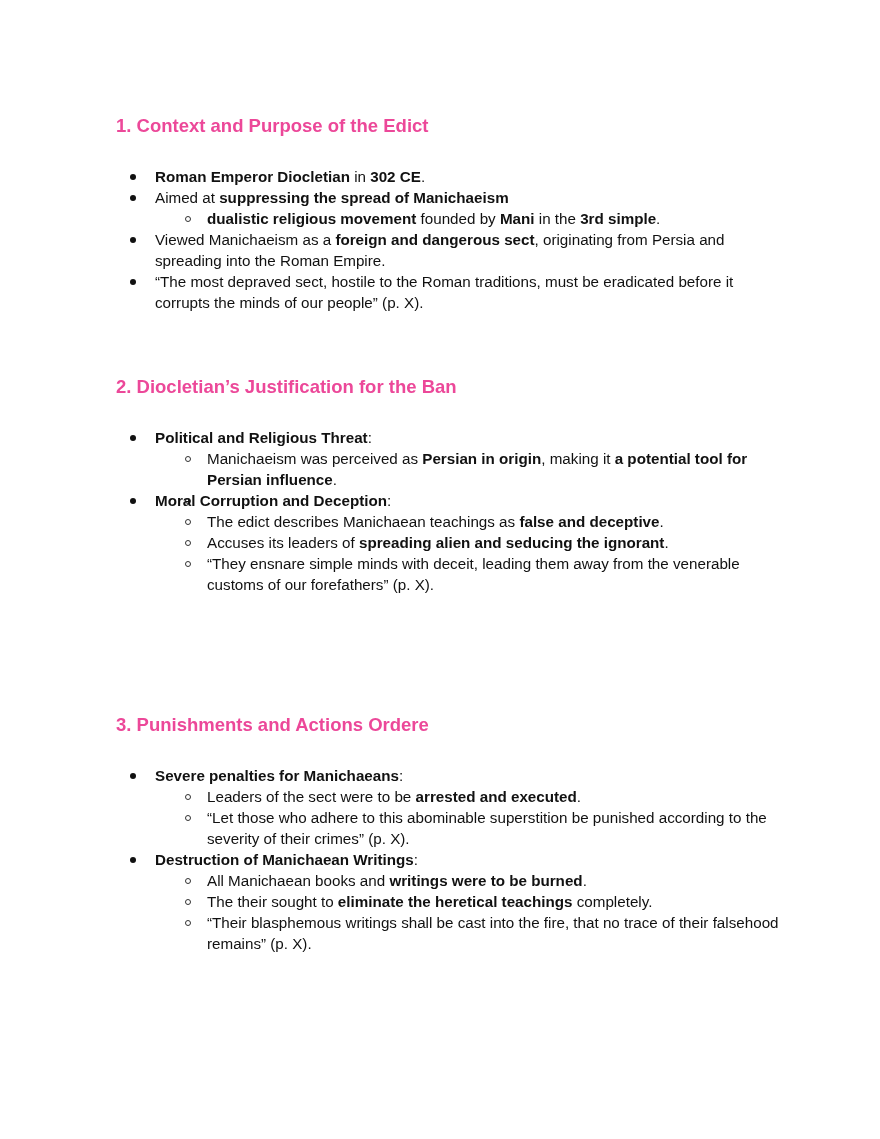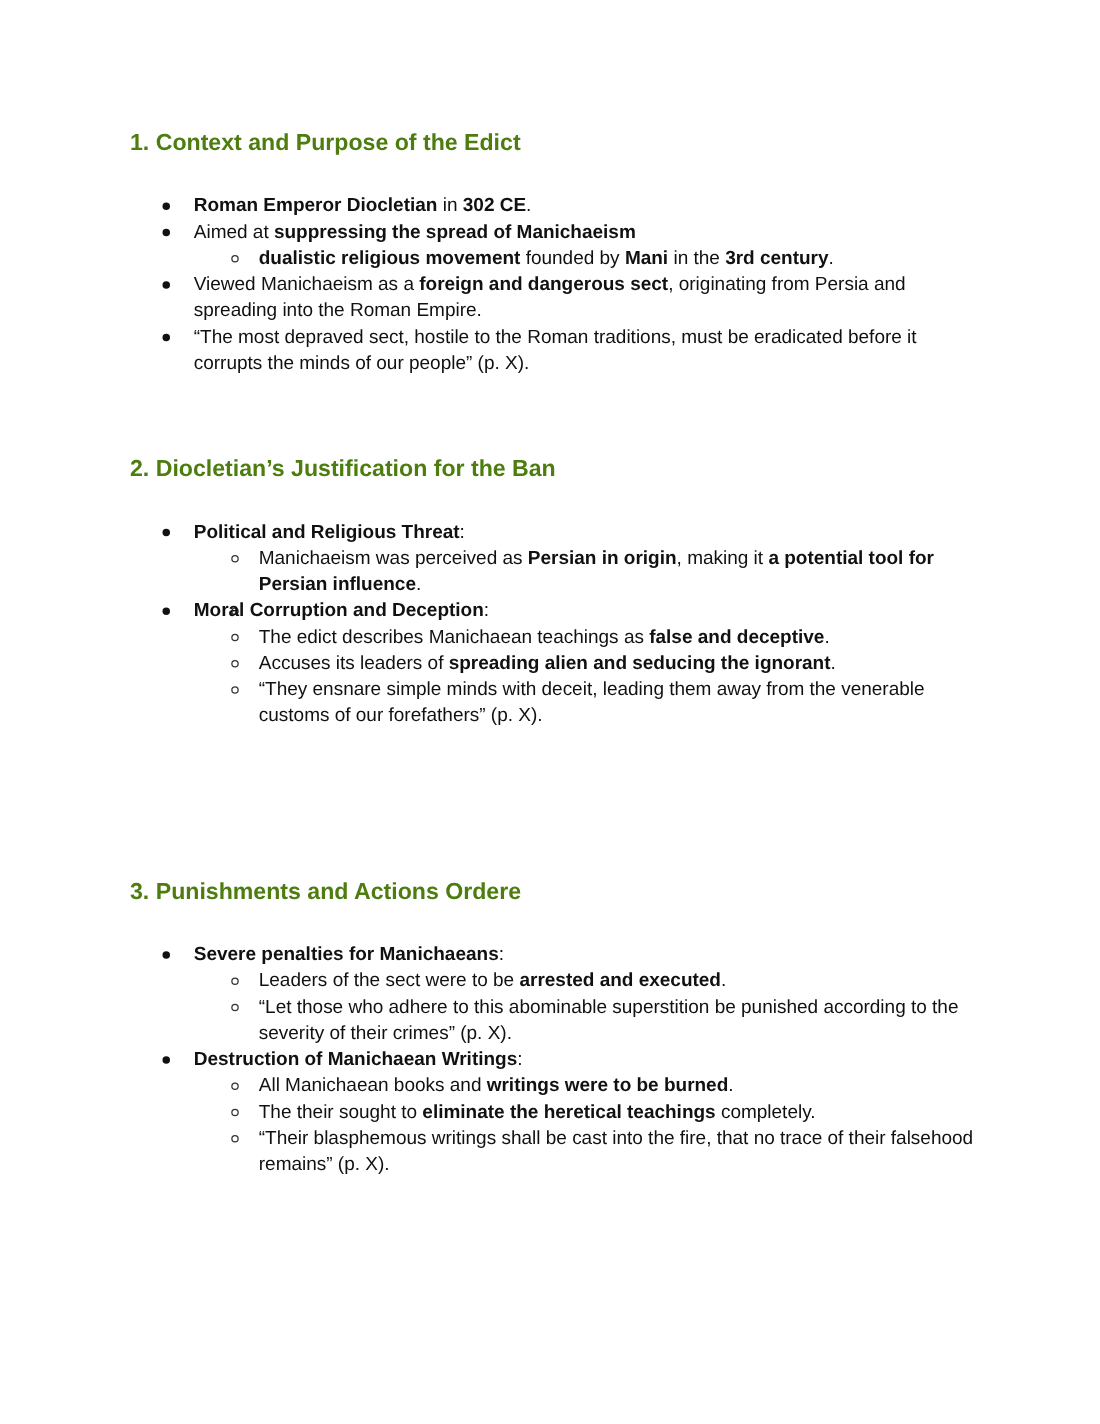--- a/index.html
+++ b/index.html
@@ -21,25 +21,25 @@
       top: 0;
       width: 880px;
       height: 1139px;
     }
     .section {
       position: absolute;
       left: 104px;
       width: 680px;
     }
     .section h2 {
-      margin: 0;
+      margin: 12px;
       font-size: 18.5px;
       font-weight: bold;
       line-height: 24px;
-      color: #4d7c0f;
+      color: #ec4899;
     }
     ul {
       list-style: none;
       margin: 0;
       padding: 0;
     }
     ul.lvl1 {
       margin-top: 28px;
     }
     li {
@@ -94,21 +94,21 @@
   </style>
 </head>
 <body>
 
 <div class="page">
   <div class="section" style="top:102px;">
     <h2>1. Context and Purpose of the Edict</h2>
     <ul class="lvl1">
         <li><span class="bullet"><span class="dot"></span></span><b>Roman Emperor Diocletian</b><span> in </span><b>302 CE</b><span>.</span></li>
         <li><span class="bullet"><span class="dot"></span></span><span>Aimed at </span><b>suppressing the spread of Manichaeism</b><ul class="lvl2">
-            <li><span class="bullet"><span class="circle"></span></span><b>dualistic religious movement</b><span> founded by </span><b>Mani</b><span> in the </span><b>3rd century</b><span>.</span></li>
+            <li><span class="bullet"><span class="circle"></span></span><b>dualistic religious movement</b><span> founded by </span><b>Mani</b><span> in the </span><b>3rd simple</b><span>.</span></li>
           </ul></li>
         <li><span class="bullet"><span class="dot"></span></span><span>Viewed Manichaeism as a </span><b>foreign and dangerous sect</b><span>, originating from Persia and spreading into the Roman Empire.</span></li>
         <li><span class="bullet"><span class="dot"></span></span><span>“The most depraved sect, hostile to the Roman traditions, must be eradicated before it corrupts the minds of our people” (p. X).</span></li>
       </ul>
   </div>
 
   <div class="section" style="top:363px;">
     <h2>2. Diocletian’s Justification for the Ban</h2>
     <ul class="lvl1">
         <li><span class="bullet"><span class="dot"></span></span><b>Political and Religious Threat</b><span>:</span><ul class="lvl2">

